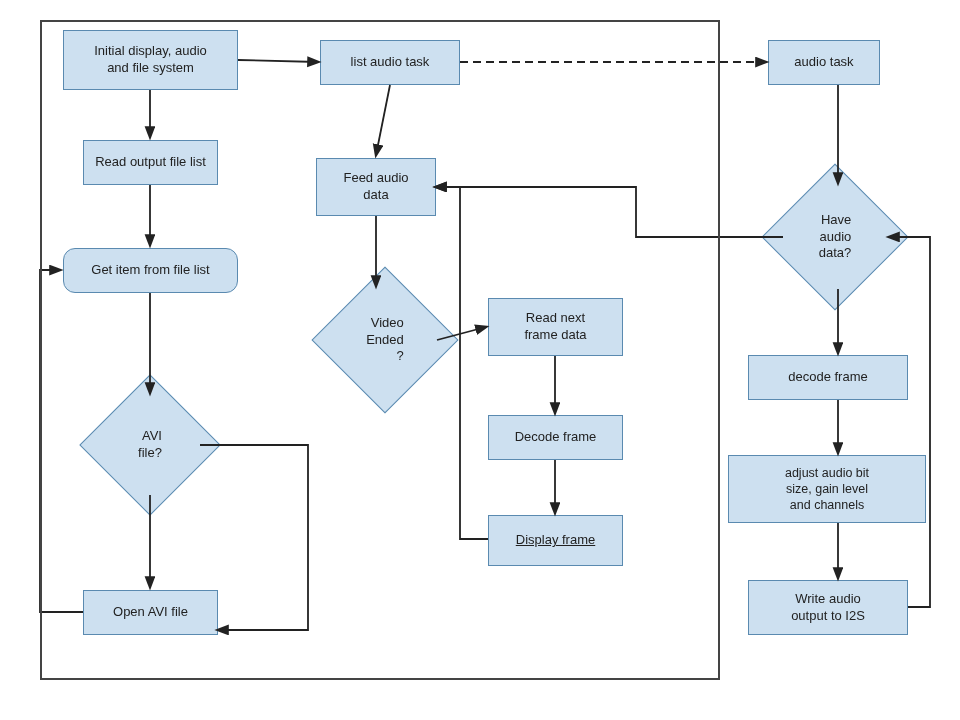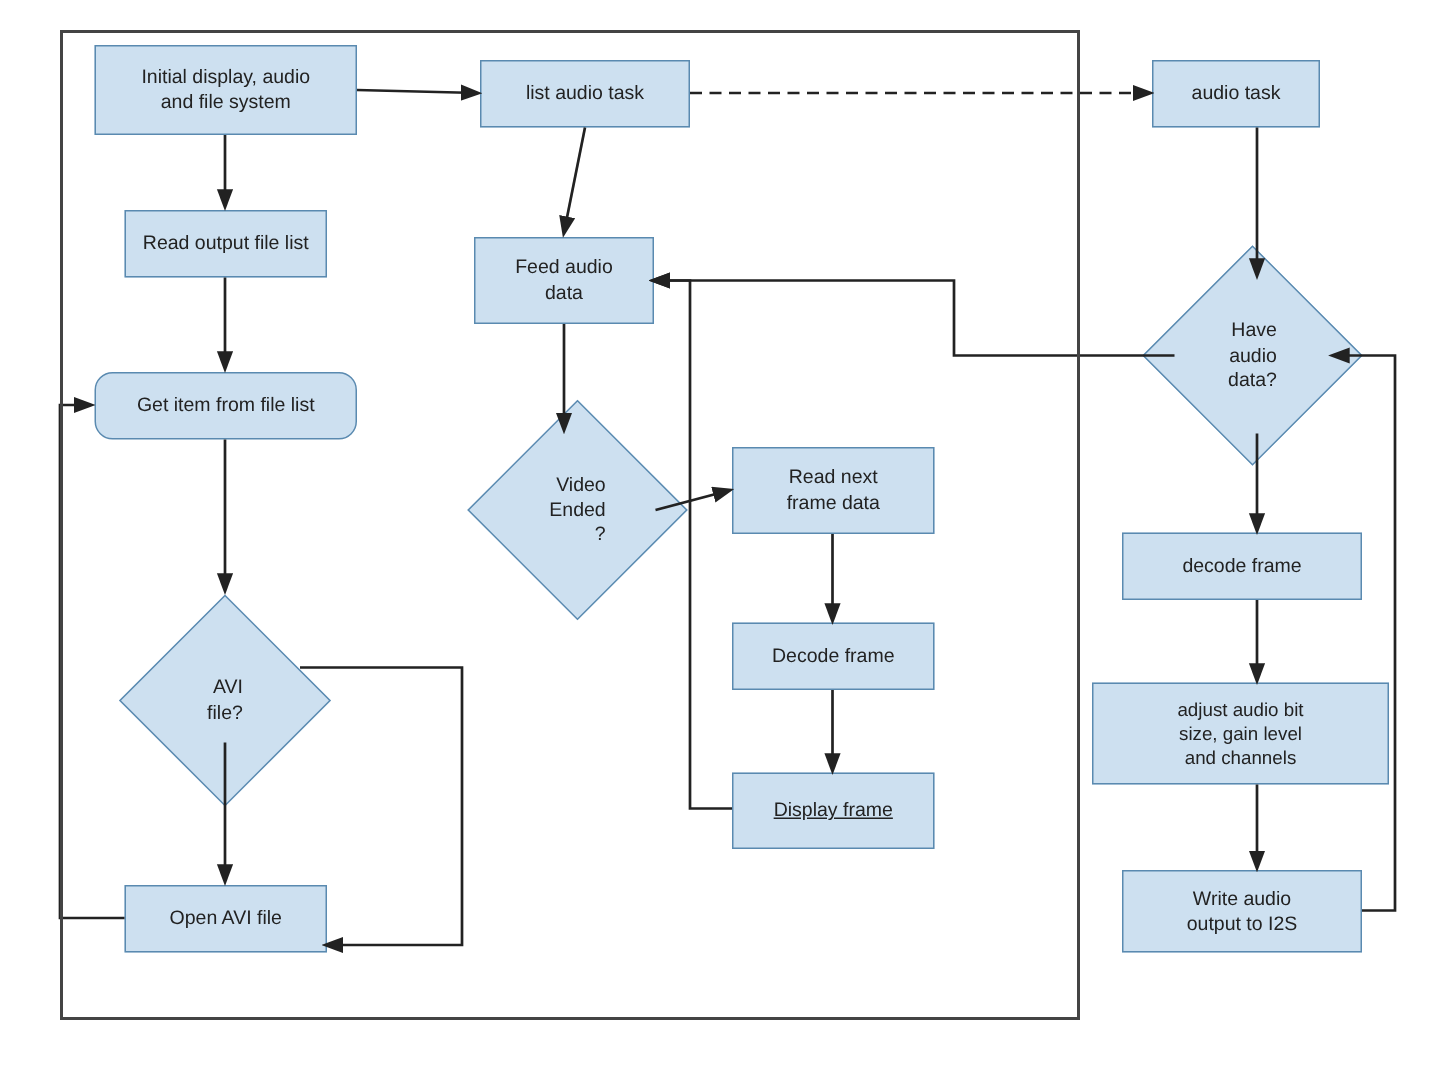--- a/index.html
+++ b/index.html
@@ -85,21 +85,21 @@
   <div class="flowbox" style="left:488px; top:515px; width:135px; height:51px;text-decoration:underline;">Display frame</div>
 
   <div class="flowbox" style="left:768px; top:40px; width:112px; height:45px;">audio task</div>
 
   <div class="flowbox" style="left:748px; top:355px; width:160px; height:45px;">decode frame</div>
 
   <div class="flowbox" style="left:728px; top:455px; width:198px; height:68px; font-size:12.5px;">adjust audio bit<br>size, gain level<br>and channels</div>
 
   <div class="flowbox" style="left:748px; top:580px; width:160px; height:55px;">Write audio<br>output to I2S</div>
 
-  <div class="diamond" style="left:100px; top:417px; width:100px; height:100px;">
+  <div class="diamond" style="left:100px; top:395px; width:100px; height:100px;">
     <div class="diamond-inner"></div>
     <div class="diamond-label" style="font-size:13px; line-height:1.3;">AVI<br>file?</div>
   </div>
 
   <div class="diamond" style="left:333px; top:288px; width:104px; height:104px;">
     <div class="diamond-inner"></div>
     <div class="diamond-label" style="font-size:13px; line-height:1.3;">Video<br>Ended<br>?</div>
   </div>
 
   <div class="diamond" style="left:783px; top:185px; width:104px; height:104px;">

